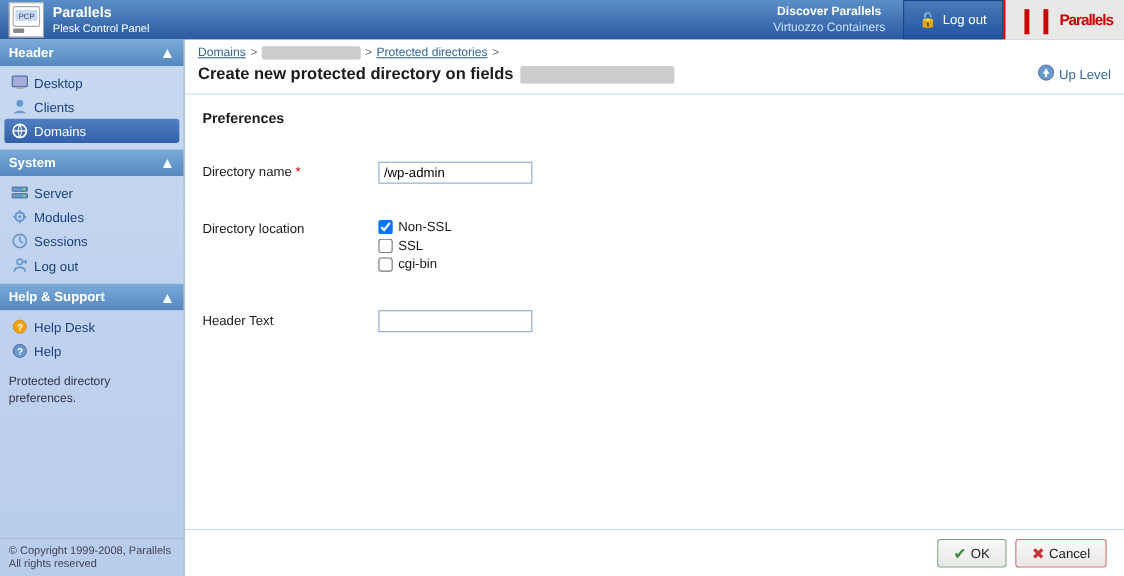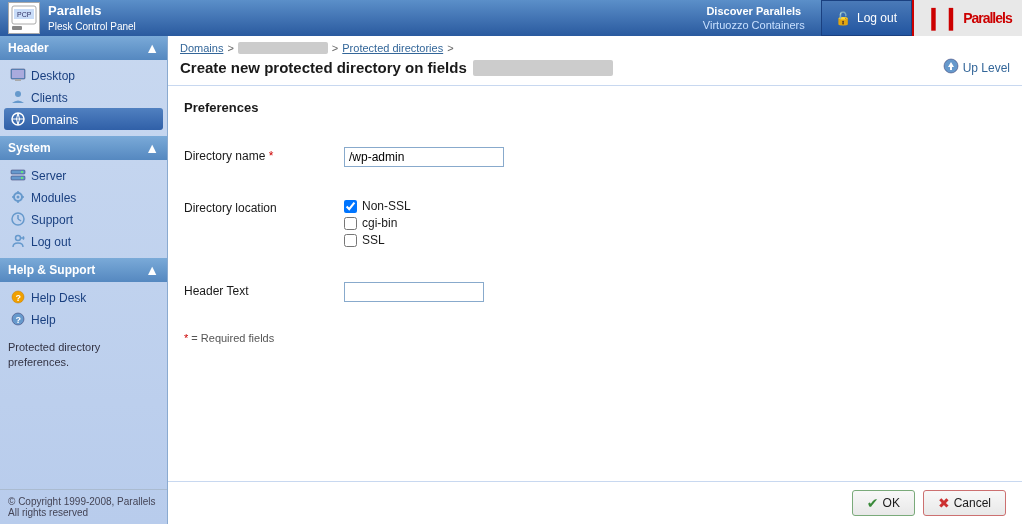--- a/index.html
+++ b/index.html
@@ -394,21 +394,21 @@
           <span class="item-label">Modules</span>
         </div>
         <div class="sidebar-item">
           <span class="item-icon">
             <svg width="16" height="16" viewBox="0 0 16 16">
                 <circle cx="8" cy="8" r="6" fill="none" stroke="#6699cc" stroke-width="1.5"></circle>
                 <line x1="8" y1="4" x2="8" y2="8" stroke="#6699cc" stroke-width="1.5"></line>
                 <line x1="8" y1="8" x2="11" y2="10" stroke="#6699cc" stroke-width="1.5"></line>
               </svg>
           </span>
-          <span class="item-label">Support</span>
+          <span class="item-label">Sessions</span>
         </div>
         <div class="sidebar-item">
           <span class="item-icon">
             <svg width="16" height="16" viewBox="0 0 16 16">
                 <circle cx="8" cy="5" r="2.5" fill="none" stroke="#6699cc" stroke-width="1.5"></circle>
                 <path d="M3 14 Q3 10 8 10 Q13 10 13 14" fill="none" stroke="#6699cc" stroke-width="1.5"></path>
                 <line x1="11" y1="5" x2="14" y2="5" stroke="#6699cc" stroke-width="1.5"></line>
                 <line x1="13" y1="3.5" x2="14" y2="5" stroke="#6699cc" stroke-width="1.5"></line>
                 <line x1="13" y1="6.5" x2="14" y2="5" stroke="#6699cc" stroke-width="1.5"></line>
               </svg>
@@ -483,53 +483,49 @@
 
     <div id="form-area">
       <div id="preferences-title">Preferences</div>
 
       <div class="form-row">
         <div class="form-label">
           <span>Directory name</span>
           <span class="required"> *</span>
         </div>
         <div class="form-control-area">
-          <input type="text" id="dir-name-input" value="/wp-admin" style="width: 160px;">
+          <input type="text" id="dir-name-input" value="/wp-admin" style="width: 140px;">
         </div>
       </div>
 
       <div class="form-row">
         <div class="form-label">Directory location</div>
         <div class="form-control-area">
           <div class="checkbox-row">
             <input type="checkbox" id="nonssl" checked="" style="">
             <label for="nonssl">Non-SSL</label>
           </div>
           <div class="checkbox-row">
+            <input type="checkbox" id="ssl" style="">
+            <label for="ssl">SSL</label>
+          </div>
+          <div class="checkbox-row">
             <input type="checkbox" id="cgibin" style="">
             <label for="cgibin">cgi-bin</label>
-          </div>
-          <div class="checkbox-row">
-            <input type="checkbox" id="ssl" style="">
-            <label for="ssl">SSL</label>
           </div>
         </div>
       </div>
 
       <div class="form-row">
         <div class="form-label">Header Text</div>
         <div class="form-control-area">
           <input type="text" id="header-text-input" style="width: 140px;">
         </div>
       </div>
 
-      <div id="required-note">
-        <span class="req-star">*</span>
-        <span> = Required fields</span>
-      </div>
     </div>
 
     <div id="action-bar">
       <button id="ok-btn" class="action-btn">
         <span class="btn-icon-ok">✔</span>
         <span>OK</span>
       </button>
       <button id="cancel-btn" class="action-btn">
         <span class="btn-icon-cancel">✖</span>
         <span>Cancel</span>

